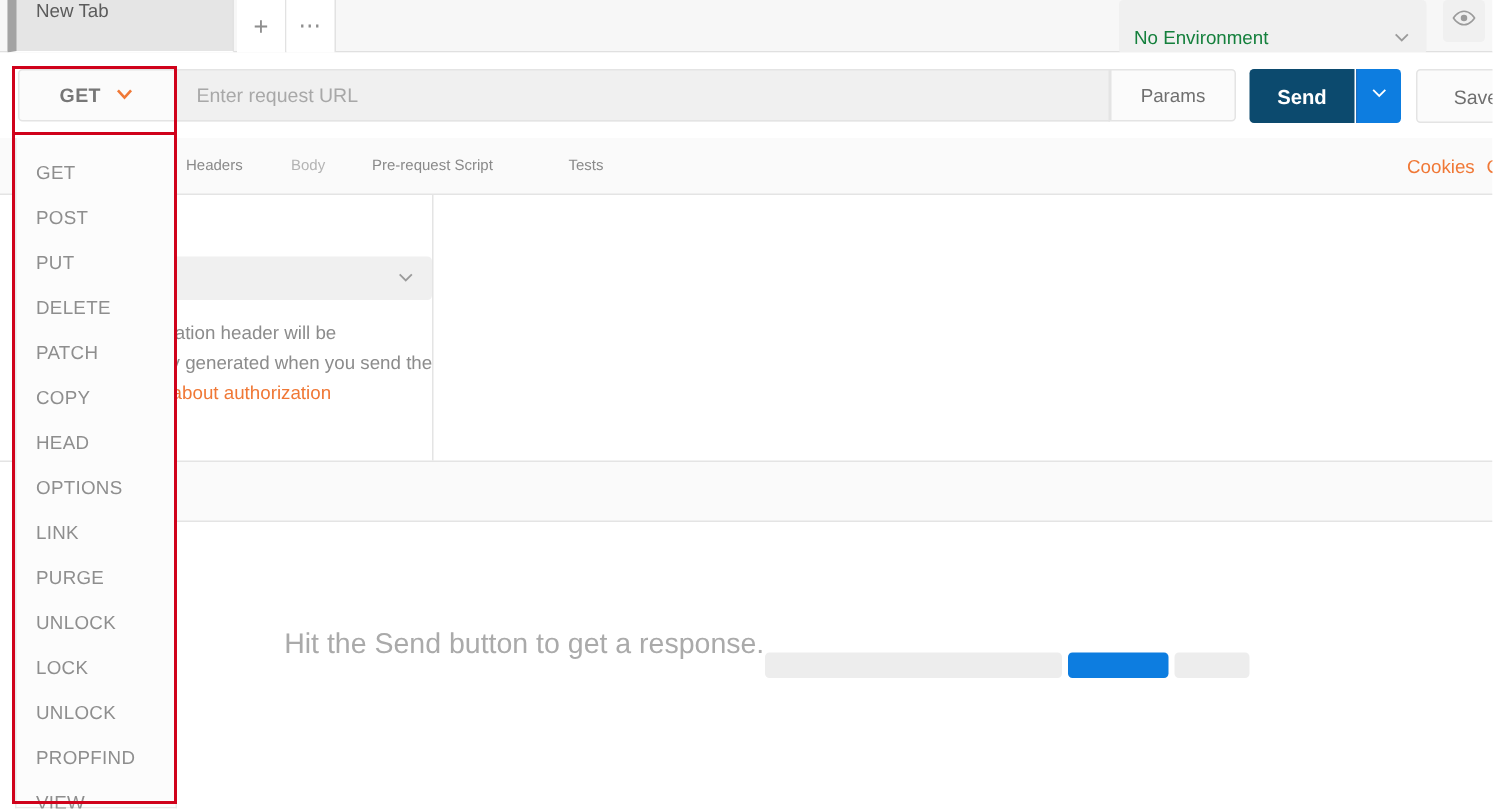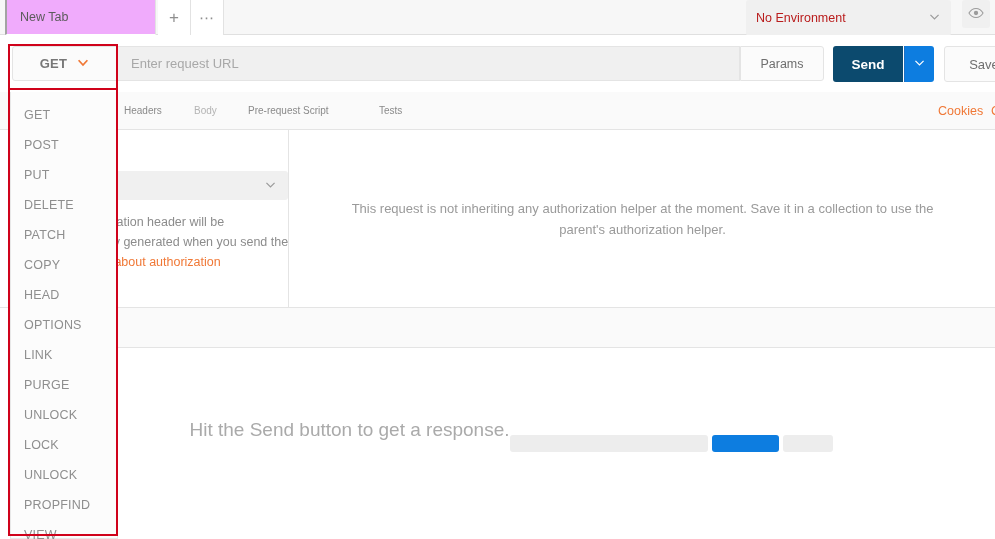--- a/index.html
+++ b/index.html
@@ -28,27 +28,26 @@
     left: 0; top: 0;
     width: 995px; height: 35px;
     background: #f7f7f7;
     border-bottom: 1px solid #e0e0e0;
     box-sizing: border-box;
   }
   .tab {
     position: absolute;
     left: 5px; top: 0;
     width: 151px; height: 35px;
-    background: #f0abfc;
-    border-left: 2px solid #a3a3a3;
+    background: #e5e5e5;
+    border-left: 6px solid #a3a3a3;
     border-right: 1px solid #e2e2e2;
     border-bottom: 1px solid #ffffff;
     box-sizing: border-box;
     display: flex;
-    align-items: center;
     padding-left: 13px;
     font-size: 12.5px;
     color: #5b5b5b;
     cursor: pointer;
   }
   .tab-label { white-space: nowrap; }
   .tab-add, .tab-more {
     position: absolute;
     top: 0; height: 35px;
     width: 33px;
@@ -64,25 +63,24 @@
   .tab-add { left: 158px; font-size: 17px; font-weight: 300; }
   .tab-more { left: 191px; font-size: 15px; letter-spacing: 1px; line-height: 8px; }
 
   .env-select {
     position: absolute;
     left: 746px; top: 0px;
     width: 205px; height: 28px;
     background: #f0f0f0;
     border-radius: 3px;
     display: flex;
-    align-items: center;
     padding: 18px 10px;
     box-sizing: border-box;
     font-size: 12.5px;
-    color: #b91c1c;
+    color: #15803d;
     cursor: pointer;
   }
   .env-select .env-label { flex: 1; }
   .eye-btn {
     position: absolute;
     left: 962px; top: 0px;
     width: 28px; height: 28px;
     background: #f0f0f0;
     border-radius: 3px;
     display: flex;
@@ -493,23 +491,20 @@
               <path d="M3 6 L8 11 L13 6" fill="none" stroke="#9b9b9b" stroke-width="1.5"></path>
             </svg>
         </span>
       </div>
       <div class="auth-help">
         <span>The authorization header will be</span><br>
         <span>automatically generated when you send the</span><br>
         <a>Learn more about authorization</a>
       </div>
     </div>
-    <div class="auth-right">
-      <p>This request is not inheriting any authorization helper at the moment. Save it in a collection to use the parent's authorization helper.</p>
-    </div>
   </div>
 
   <div class="resp-meta"></div>
   <div class="resp-body">
     <div class="empty-state">
       <div class="empty-title">Hit the Send button to get a response.</div>
       <div class="empty-bars">
         <div class="bar bar-a"></div>
         <div class="bar bar-b"></div>
         <div class="bar bar-c"></div>

